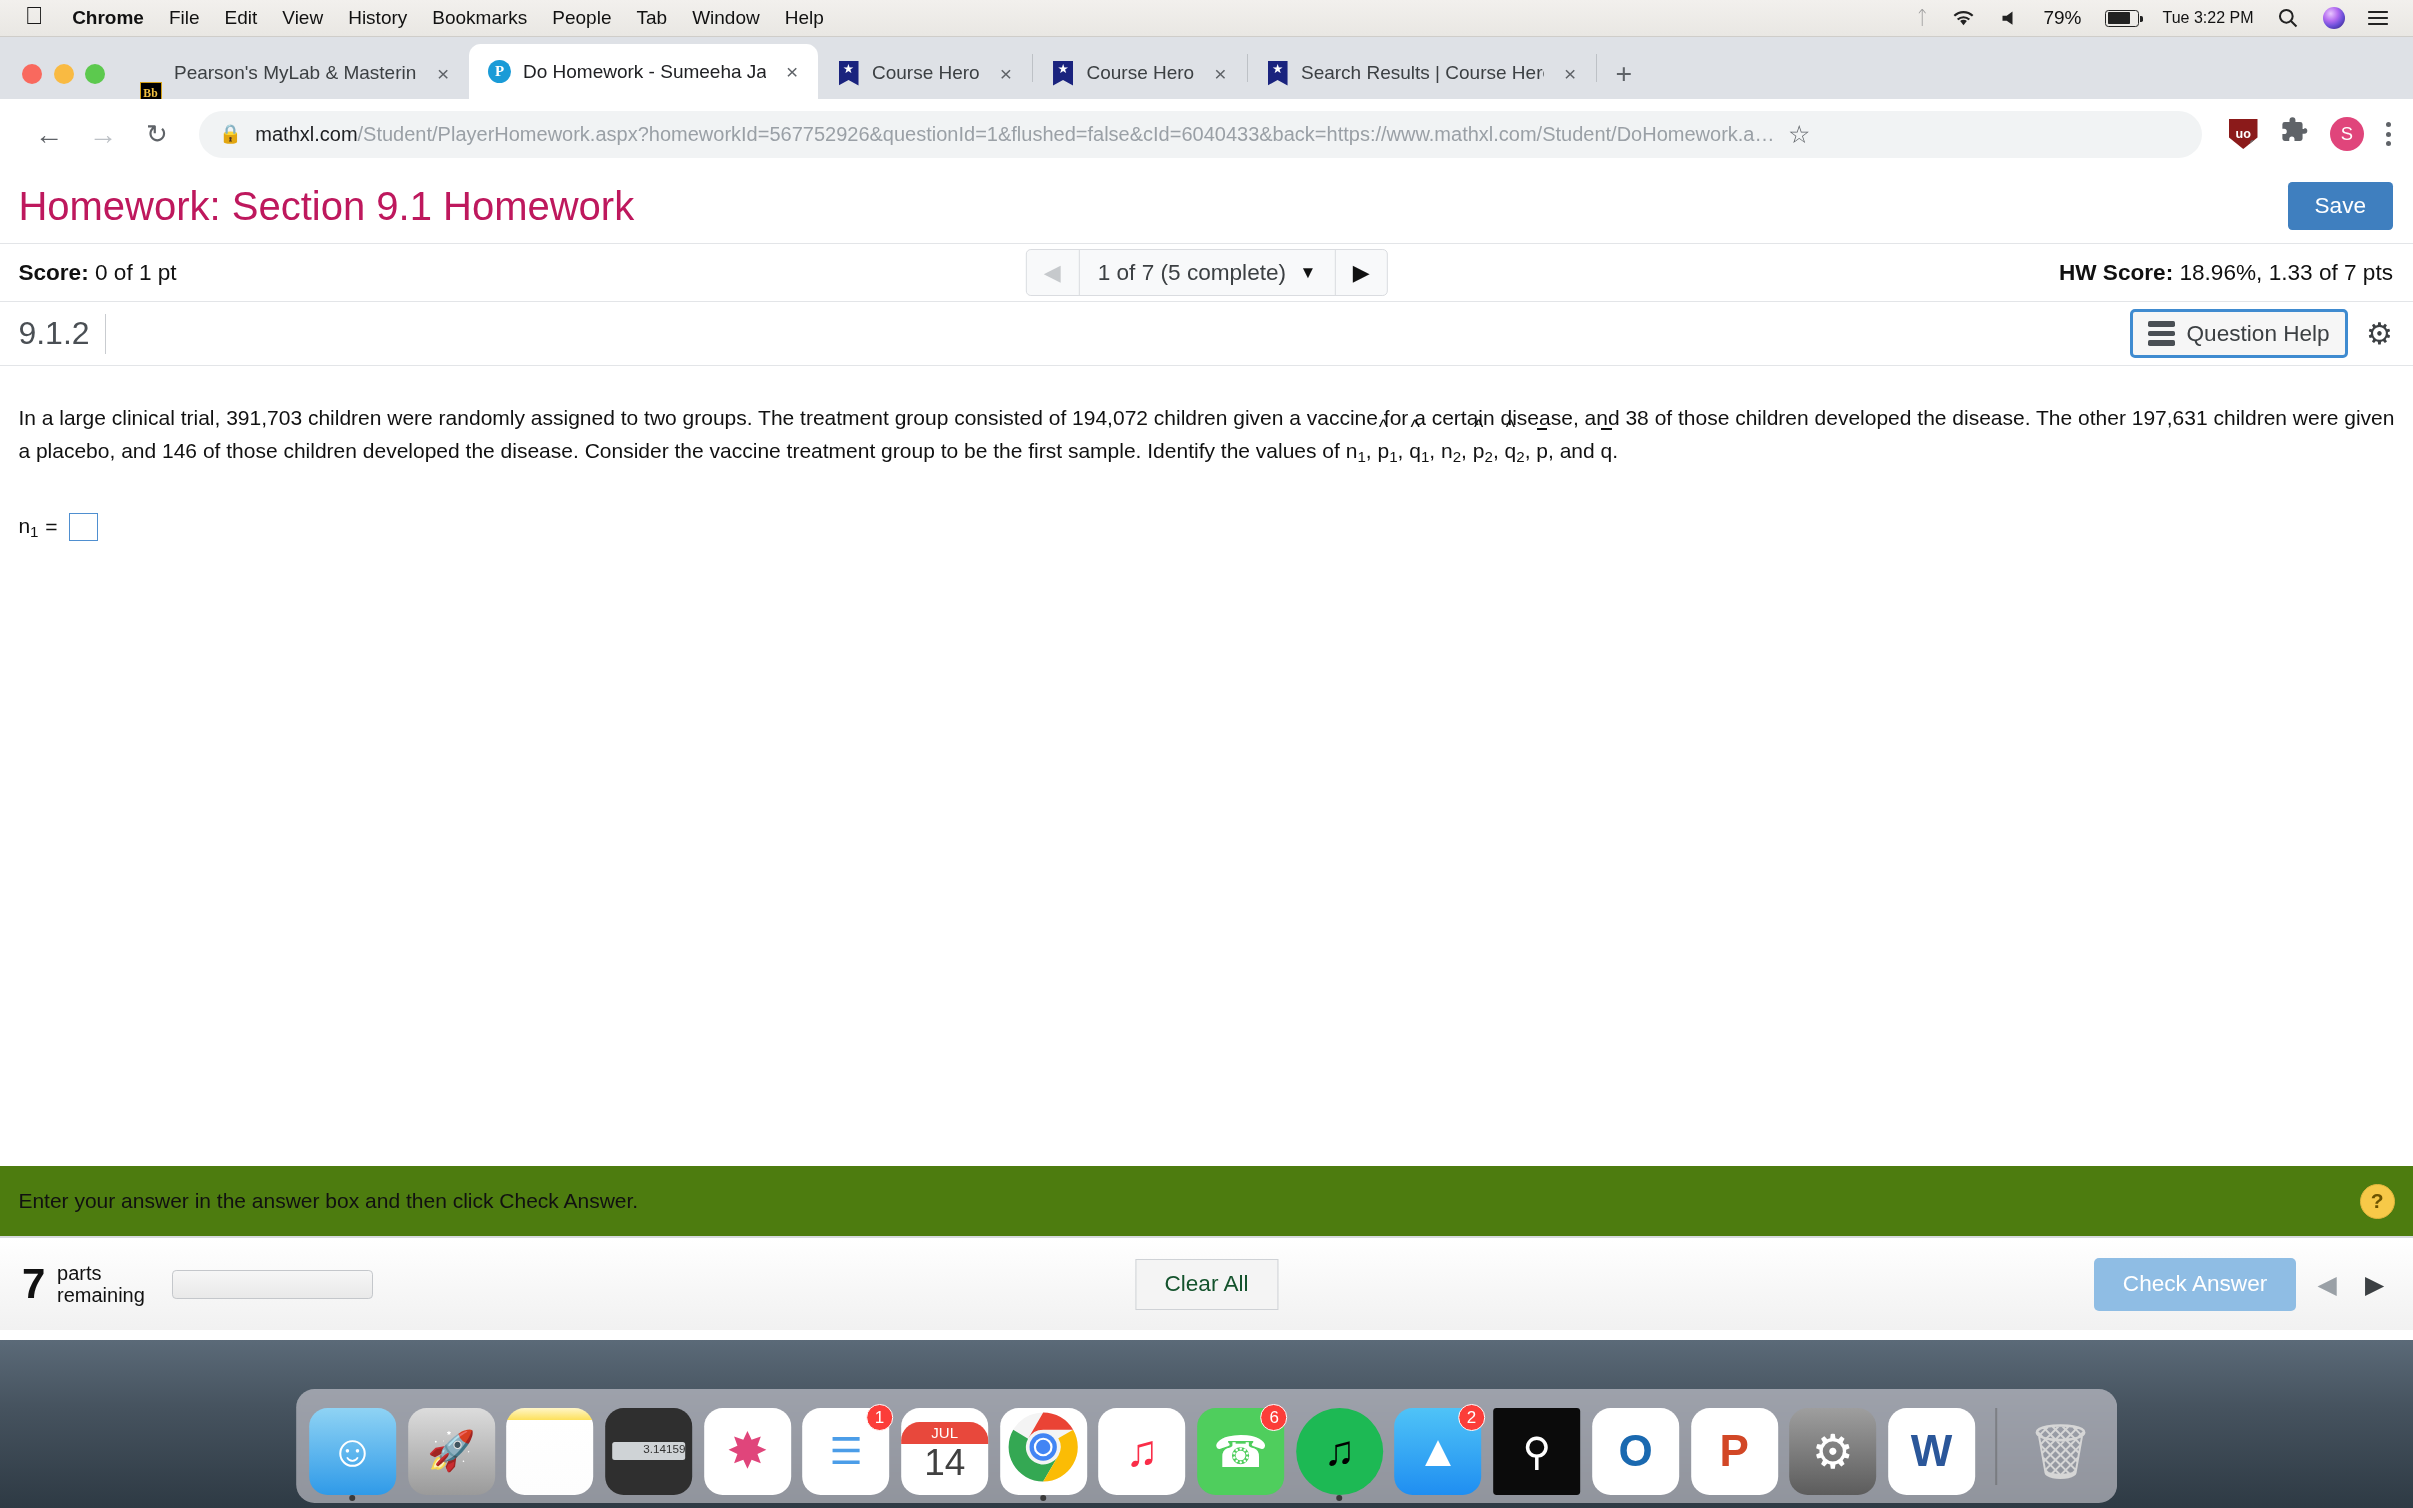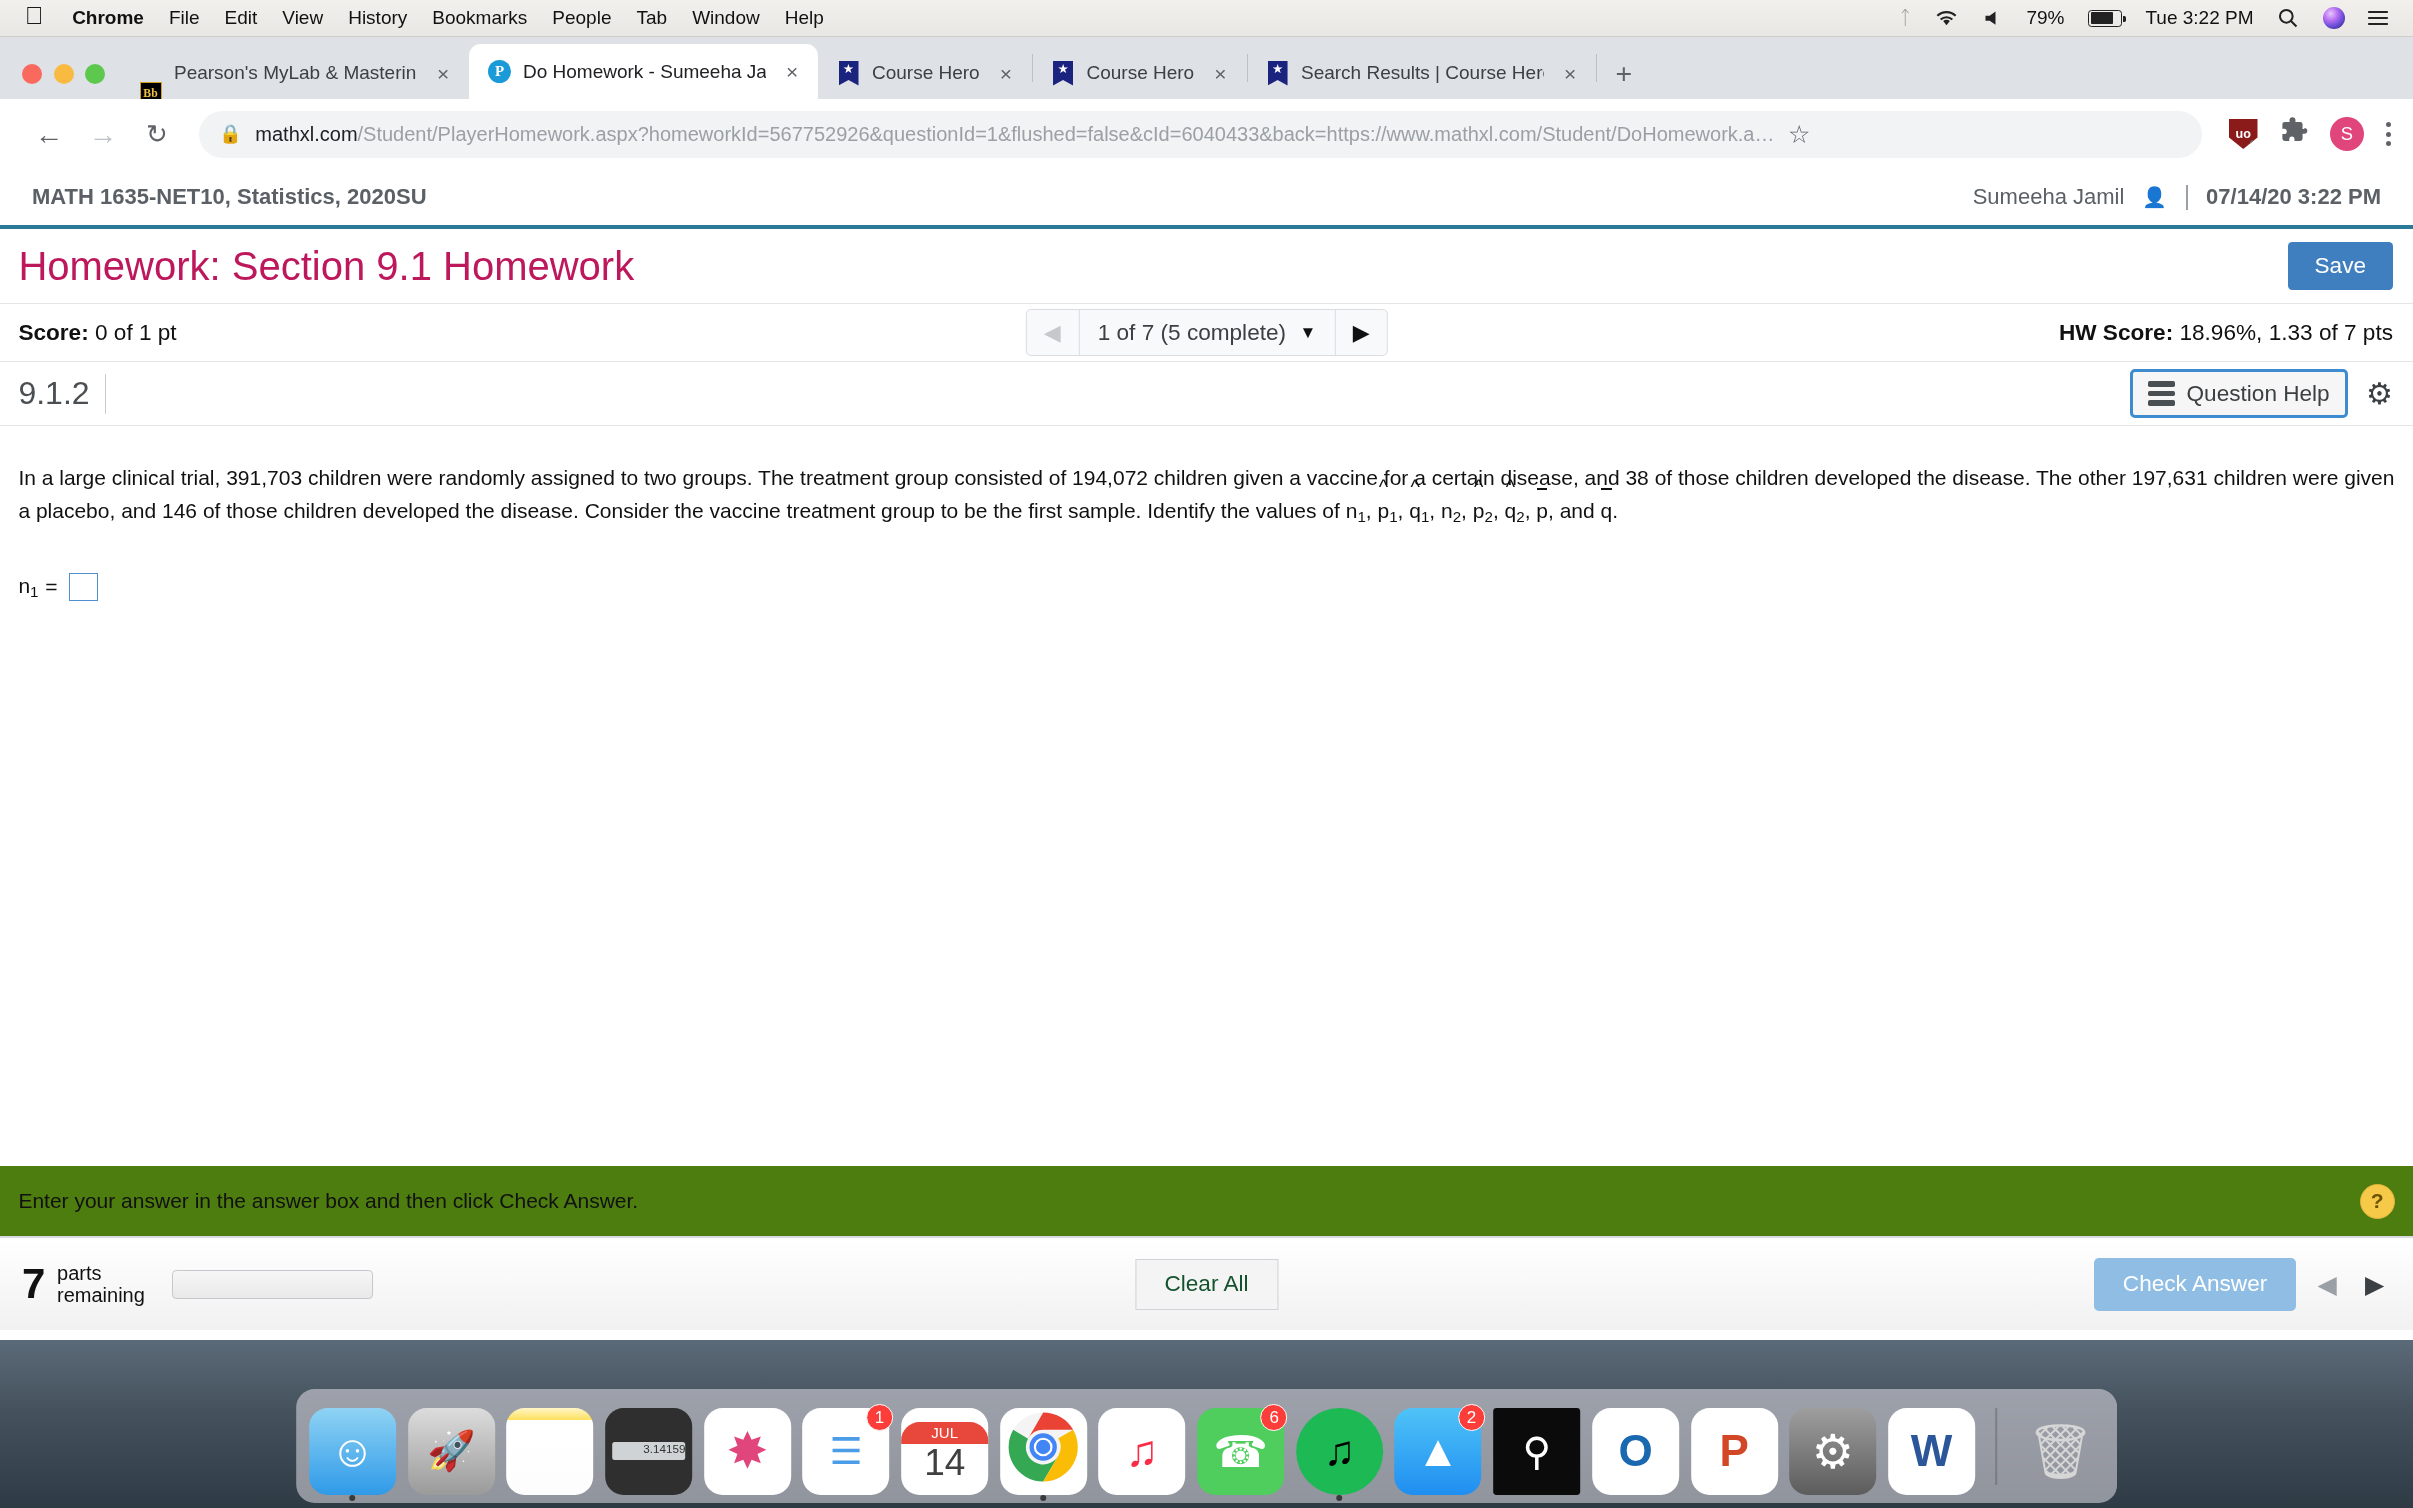--- a/index.html
+++ b/index.html
@@ -28,21 +28,21 @@
   .bt-icon { color: #9a9a9a; }
   .battery-pct { font-size: 19px; color: #111; }
   .battery-shell {
     width: 34px; height: 17px; border: 1.7px solid #222; border-radius: 3.4px;
     position: relative; display:inline-block;
   }
   .battery-shell::after {
     content:""; position:absolute; right:-5px; top:5px; width:3.4px;height:6.7px;background:#222;border-radius:0 1.7px 1.7px 0;
   }
   .battery-fill { position:absolute; left:1.7px; top:1.7px; bottom:1.7px; width:22px; background:#222; border-radius:0.8px;}
-  .clock { font-size: 19px; color: #111; white-space: nowrap; text-align: right; }
+  .clock { font-size: 16px; color: #111; white-space: nowrap; text-align: right; }
   .siri-orb {
     width:22px;height:22px;border-radius:50%;
     background: radial-gradient(circle at 35% 30%, #e9c6ff 0%, #b36cf0 35%, #6b4fd8 60%, #2a1b6e 100%);
   }
   .hamburger-lines { display:flex; flex-direction:column; gap:3.4px; }
   .hamburger-lines i { display:block; width:20px;height:2.5px;background:#222; border-radius:0.8px;}
 
   
   .chrome-tabs {
     position:absolute; top:37px; left:0; width:2413px; height:62px;
@@ -398,29 +398,20 @@
     <span class="kebab">
         <i></i>
         <i></i>
         <i></i>
       </span>
   </div>
 </div>
 
 <div class="page">
 
-  <div class="mx-header">
-    <span class="course-title">MATH 1635-NET10, Statistics, 2020SU</span>
-    <div class="mx-header-right">
-      <span class="student-name">Sumeeha Jamil</span>
-      <span class="person-icon">👤</span>
-      <span class="vbar"></span>
-      <span class="datetime">07/14/20 3:22 PM</span>
-    </div>
-  </div>
 
   <div class="title-row">
     <span class="hw-title">Homework: Section 9.1 Homework</span>
     <button class="save-btn">Save</button>
   </div>
 
   <div class="score-row">
     <span class="score-text"><b>Score:</b> <span>0 of 1 pt</span></span>
     <div class="pager">
       <span class="pager-arrow prev">◀</span>

